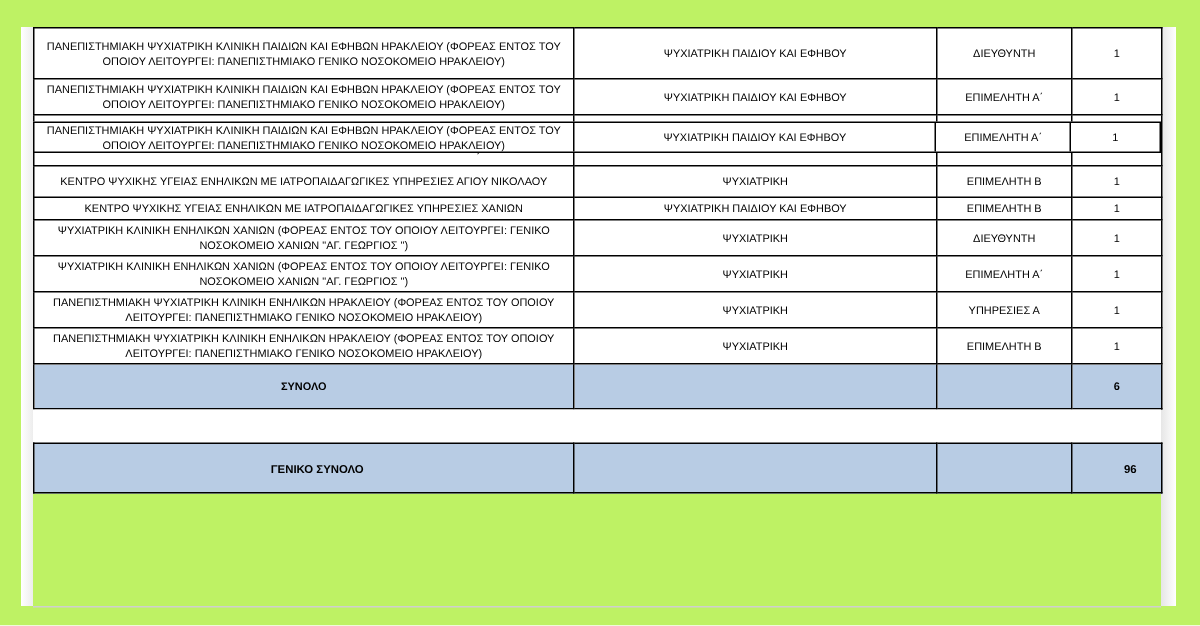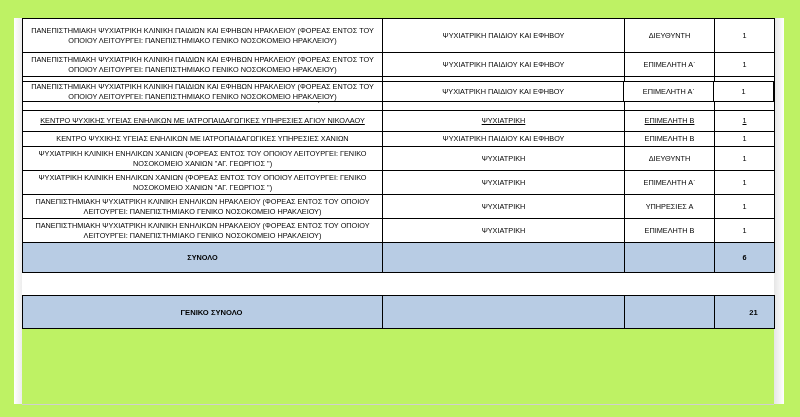--- a/index.html
+++ b/index.html
@@ -44,21 +44,21 @@
     word-wrap: break-word;
   }
   col.c1 { width: 360px; }
   col.c2 { width: 242px; }
   col.c3 { width: 90px; }
   col.c4 { width: 60px; }
 
   .r-tall   { height: 34px; }
   .r-short  { height: 15px; padding-left: 48px; }
   .r-mid    { height: 24px; }
-  .r-xmid   { height: 21px; text-decoration: underline; }
+  .r-xmid   { height: 21px; }
 
   .total-row td {
     background: #b8cce4;
     font-weight: bold;
   }
   .total-row td.num {
     font-weight: bold;
   }
   .gap {
     height: 22px;
@@ -219,21 +219,21 @@
         <col class="c1">
           <col class="c2">
           <col class="c3">
           <col class="c4">
       </colgroup>
       <tbody>
         <tr>
           <td>ΓΕΝΙΚΟ ΣΥΝΟΛΟ</td>
           <td></td>
           <td></td>
-          <td>21</td>
+          <td>96</td>
         </tr>
       </tbody>
     </table>
 
     <div class="overlay-row" style="top:63px; height:21px;">
       <div class="cell ov-c1">ΠΑΝΕΠΙΣΤΗΜΙΑΚΗ ΨΥΧΙΑΤΡΙΚΗ ΚΛΙΝΙΚΗ ΠΑΙΔΙΩΝ ΚΑΙ ΕΦΗΒΩΝ ΗΡΑΚΛΕΙΟΥ (ΦΟΡΕΑΣ ΕΝΤΟΣ ΤΟΥ ΟΠΟΙΟΥ ΛΕΙΤΟΥΡΓΕΙ:  ΠΑΝΕΠΙΣΤΗΜΙΑΚΟ ΓΕΝΙΚΟ ΝΟΣΟΚΟΜΕΙΟ ΗΡΑΚΛΕΙΟΥ)</div>
       <div class="cell ov-c2">ΨΥΧΙΑΤΡΙΚΗ ΠΑΙΔΙΟΥ ΚΑΙ ΕΦΗΒΟΥ</div>
       <div class="cell ov-c3">ΕΠΙΜΕΛΗΤΗ Α΄</div>
       <div class="cell ov-c4">1</div>
     </div>

